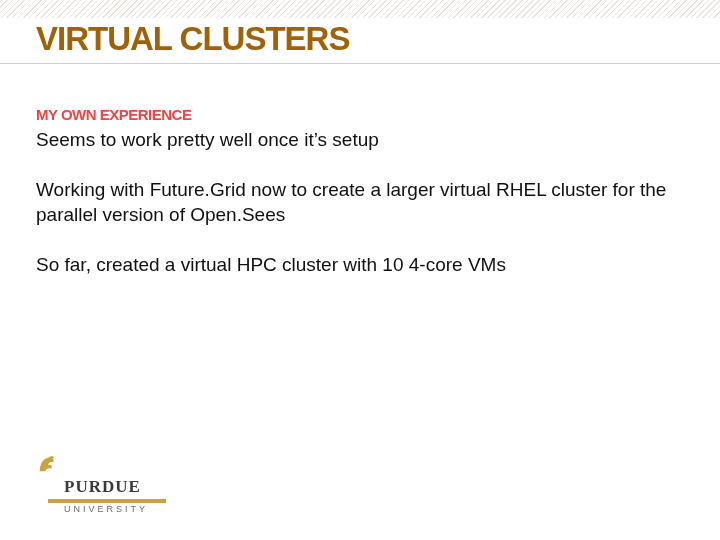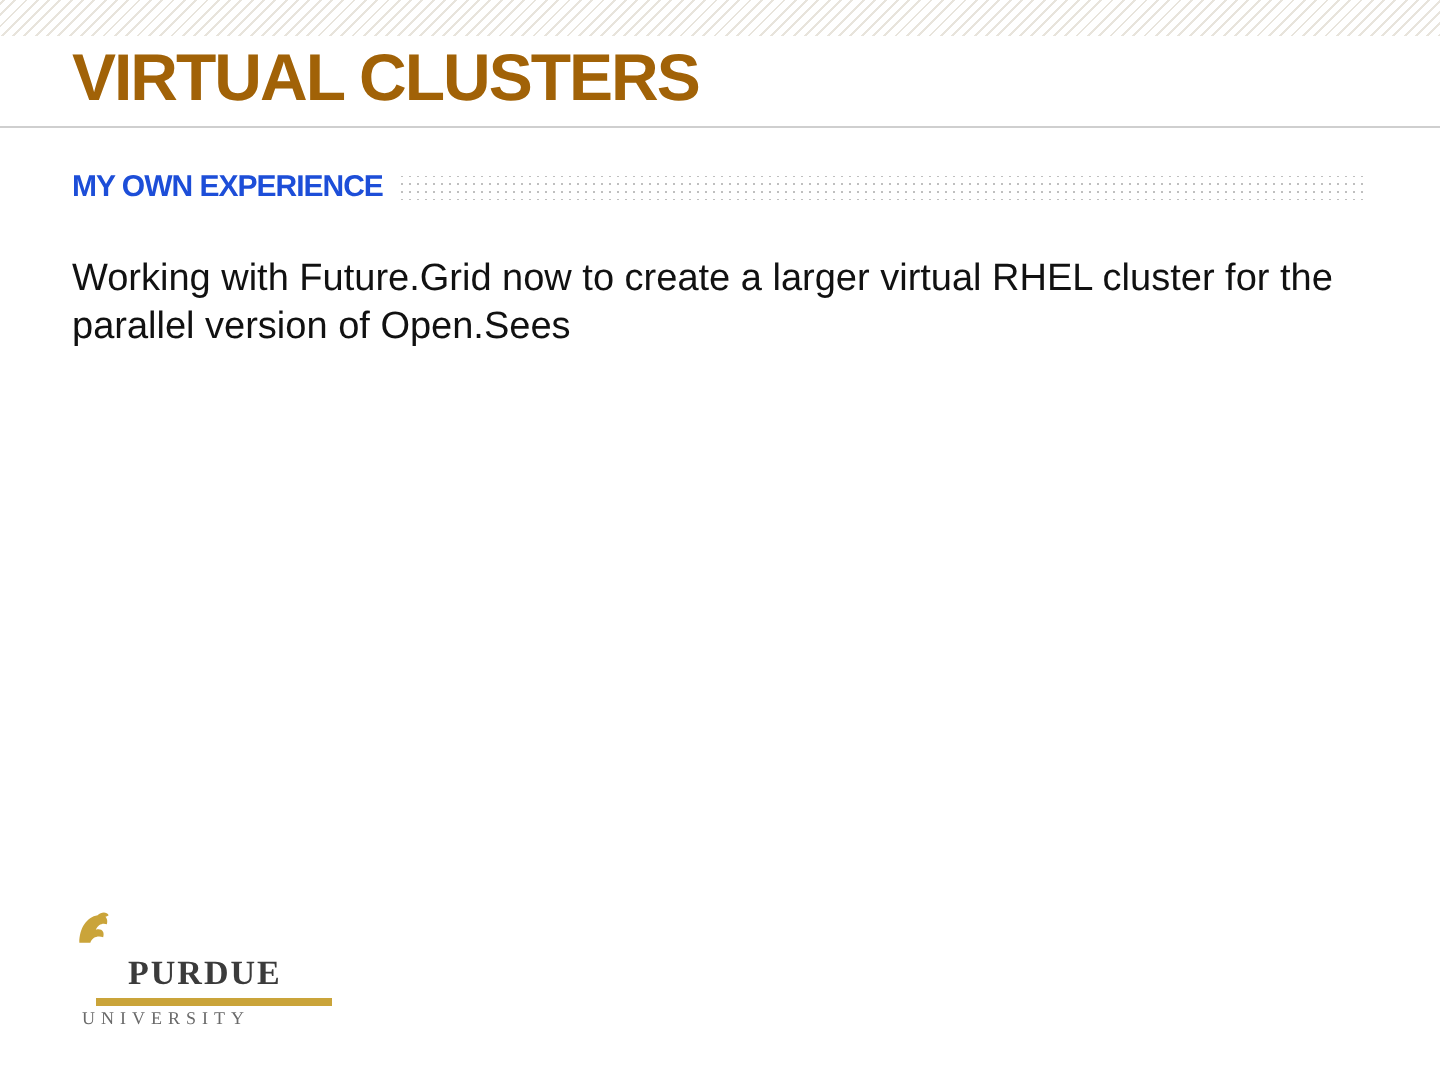--- a/index.html
+++ b/index.html
@@ -49,23 +49,24 @@
     left: 36px;
     width: 648px;
     display: flex;
     align-items: center;
   }
   .subtitle {
     font-family: "Arial Black", Arial, sans-serif;
     font-weight: 900;
     font-size: 15px;
     letter-spacing: -0.5px;
-    color: #1d4ed8;
+    color: #ef4444;
     white-space: nowrap;
     padding-right: 8px;
+    margin-top: 21px;
   }
   .dots {
     flex: 1;
     height: 12px;
     background-image: radial-gradient(circle, #bfbfbf 0.6px, transparent 0.7px);
     background-size: 4px 4px;
     background-position: 0 6px;
   }
   .body {
     position: absolute;
@@ -103,42 +104,44 @@
     margin-top: 46px;
   }
   .gold-bar {
     height: 4px;
     background: #caa43a;
     margin: 2px 0 1px 0;
     width: 118px;
     margin-left: 12px;
   }
   .university {
-    font-family: Liberation Serif, serif;
+    font-family: Liberation Sans, sans-serif;
     font-size: 9px;
     letter-spacing: 3px;
     color: #6a6a6a;
-    margin-left: 5px;
+    margin-left: 28px;
   }
 </style>
 </head>
 <body>
 
 <div class="hatch"></div>
 
 <div class="title">VIRTUAL CLUSTERS</div>
 <div class="title-rule"></div>
 
 <div class="subtitle-wrap">
   <div class="subtitle">MY OWN EXPERIENCE</div>
   <div class="dots"></div>
 </div>
 
 <div class="body">
+  <p>Seems to work pretty well once it’s setup</p>
   <p>Working with Future.Grid now to create a larger virtual RHEL cluster for the parallel version of Open.Sees</p>
+  <p>So far, created a virtual HPC cluster with 10 4-core VMs</p>
 </div>
 
 <div class="logo">
   <div class="logo-row">
     <span class="griffin">
       <svg viewBox="0 0 24 24" width="22" height="22">
         <path fill="#caa43a" d="M4 20 C4 12 8 6 14 5 C18 4 20 7 19 10 C17 9 14 10 13 13 C16 12 18 14 17 17 C14 16 11 17 10 20 Z"></path>
         <path fill="#caa43a" d="M14 5 C16 3 19 3 20 5 C19 6 17 6 16 7 Z"></path>
       </svg>
     </span>

